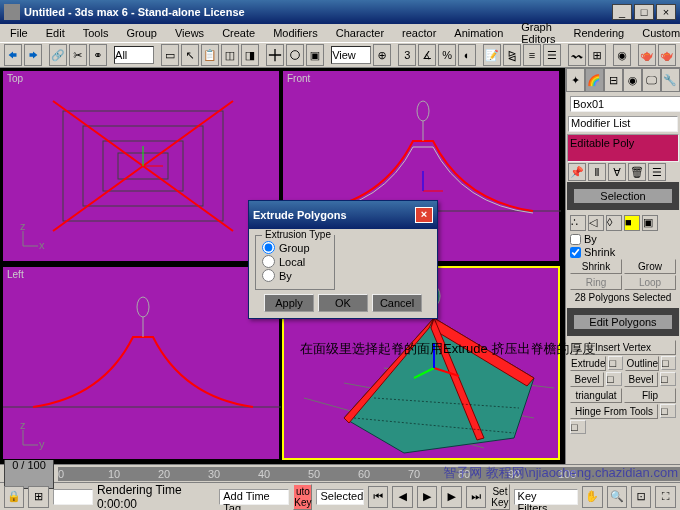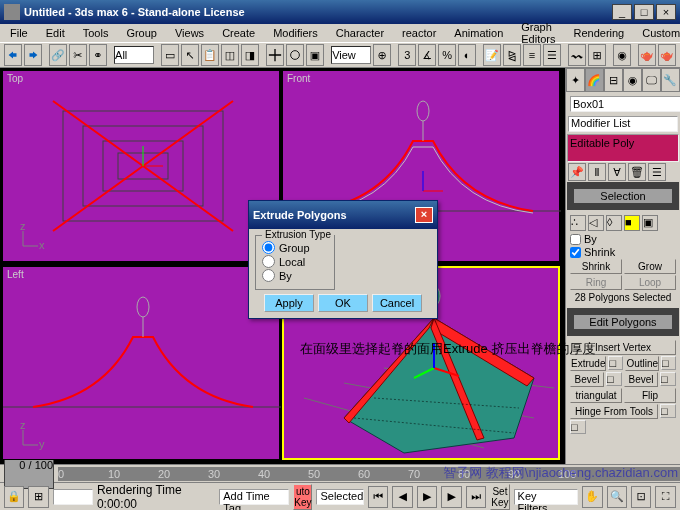--- a/index.html
+++ b/index.html
@@ -38,34 +38,34 @@
 .sel-icon { width: 16px; height: 16px; border: 1px solid #808080; background: #d4d0c8; }
 .sel-icon.active { background: #ffff00; }
 .chk { display: flex; align-items: center; gap: 3px; margin: 1px 0; }
 .chk input { width: 11px; height: 11px; }
 .btnrow { display: flex; gap: 2px; margin: 1px 0; }
 .pbtn { flex: 1; border: 1px outset #d4d0c8; background: #d4d0c8; text-align: center; padding: 1px 0; font-size: 10px; }
 .pbtn.dis { color: #808080; }
 .stattxt { text-align: center; font-size: 10px; margin: 2px 1px; }
 .spinbox { width: 16px; height: 14px; border: 1px outset; }
 .timeline { height: 18px; background: #d4d0c8; display: flex; align-items: center; border-top: 1px solid #808080; }
-.timeline .slider { width: 50px; height: 31px; background: #a0a0a0; border: 1px solid #404040; margin: 0 4px; text-align: right; }
+.timeline .slider { width: 50px; height: 31px; background: #a0a0a0; border: 1px solid #404040; margin: 0 4px; text-align: center; }
 .timeline .track { flex: 1; height: 14px; background: #808080; position: relative; }
 .statusbar { height: 28px; background: #d4d0c8; display: flex; align-items: center; padding: 0 4px; gap: 4px; border-top: 1px solid #808080; }
 .statusbar .field { background: #fff; border: 1px inset; height: 16px; padding: 0 3px; min-width: 40px; }
 .statusbar .lbl { font-size: 12px; }
 .dialog { position: absolute; left: 248px; top: 200px; width: 190px; background: #d4d0c8; border: 1px solid #0a246a; box-shadow: 2px 2px 4px rgba(0,0,0,0.4); }
 .dlg-title { height: 22px; background: linear-gradient(#3a6ea5, #0a246a); color: #fff; display: flex; align-items: center; padding: 14px 4px; font-weight: bold; }
 .dlg-title .x { margin-left: auto; width: 18px; height: 16px; background: #e04030; border: 1px solid #fff; text-align: center; line-height: 13px; }
 .dlg-body { padding: 6px; }
 .fieldset { border: 1px solid #808080; padding: 4px 6px 6px; margin-bottom: 4px; position: relative; }
 .fieldset .legend { position: absolute; top: -7px; left: 6px; background: #d4d0c8; padding: 0 3px; font-size: 10px; }
 .radio { display: flex; align-items: center; gap: 4px; margin: 1px 0; }
 .dlg-btns { display: flex; gap: 4px; justify-content: center; }
-.dlg-btn { width: 50px; border: 1px outset; background: #7dd3fc; text-align: center; padding: 2px 0; }
+.dlg-btn { width: 50px; border: 1px outset; background: #737373; text-align: center; padding: 2px 0; }
 .anno { position: absolute; color: #000; font-size: 13px; }
 .watermark { position: absolute; right: 2px; bottom: 28px; color: rgba(0,0,200,0.5); font-size: 13px; margin-left: 40px; }
 .ext-label { display: flex; align-items: center; gap: 2px; font-size: 10px; }
 .ext-input { width: 50px; height: 16px; background: #fff; border: 1px inset; padding: 0 2px; }
 .dlg-cols { display: flex; gap: 8px; }
 </style>
 </head>
 <body>
 
 <div class="titlebar">

